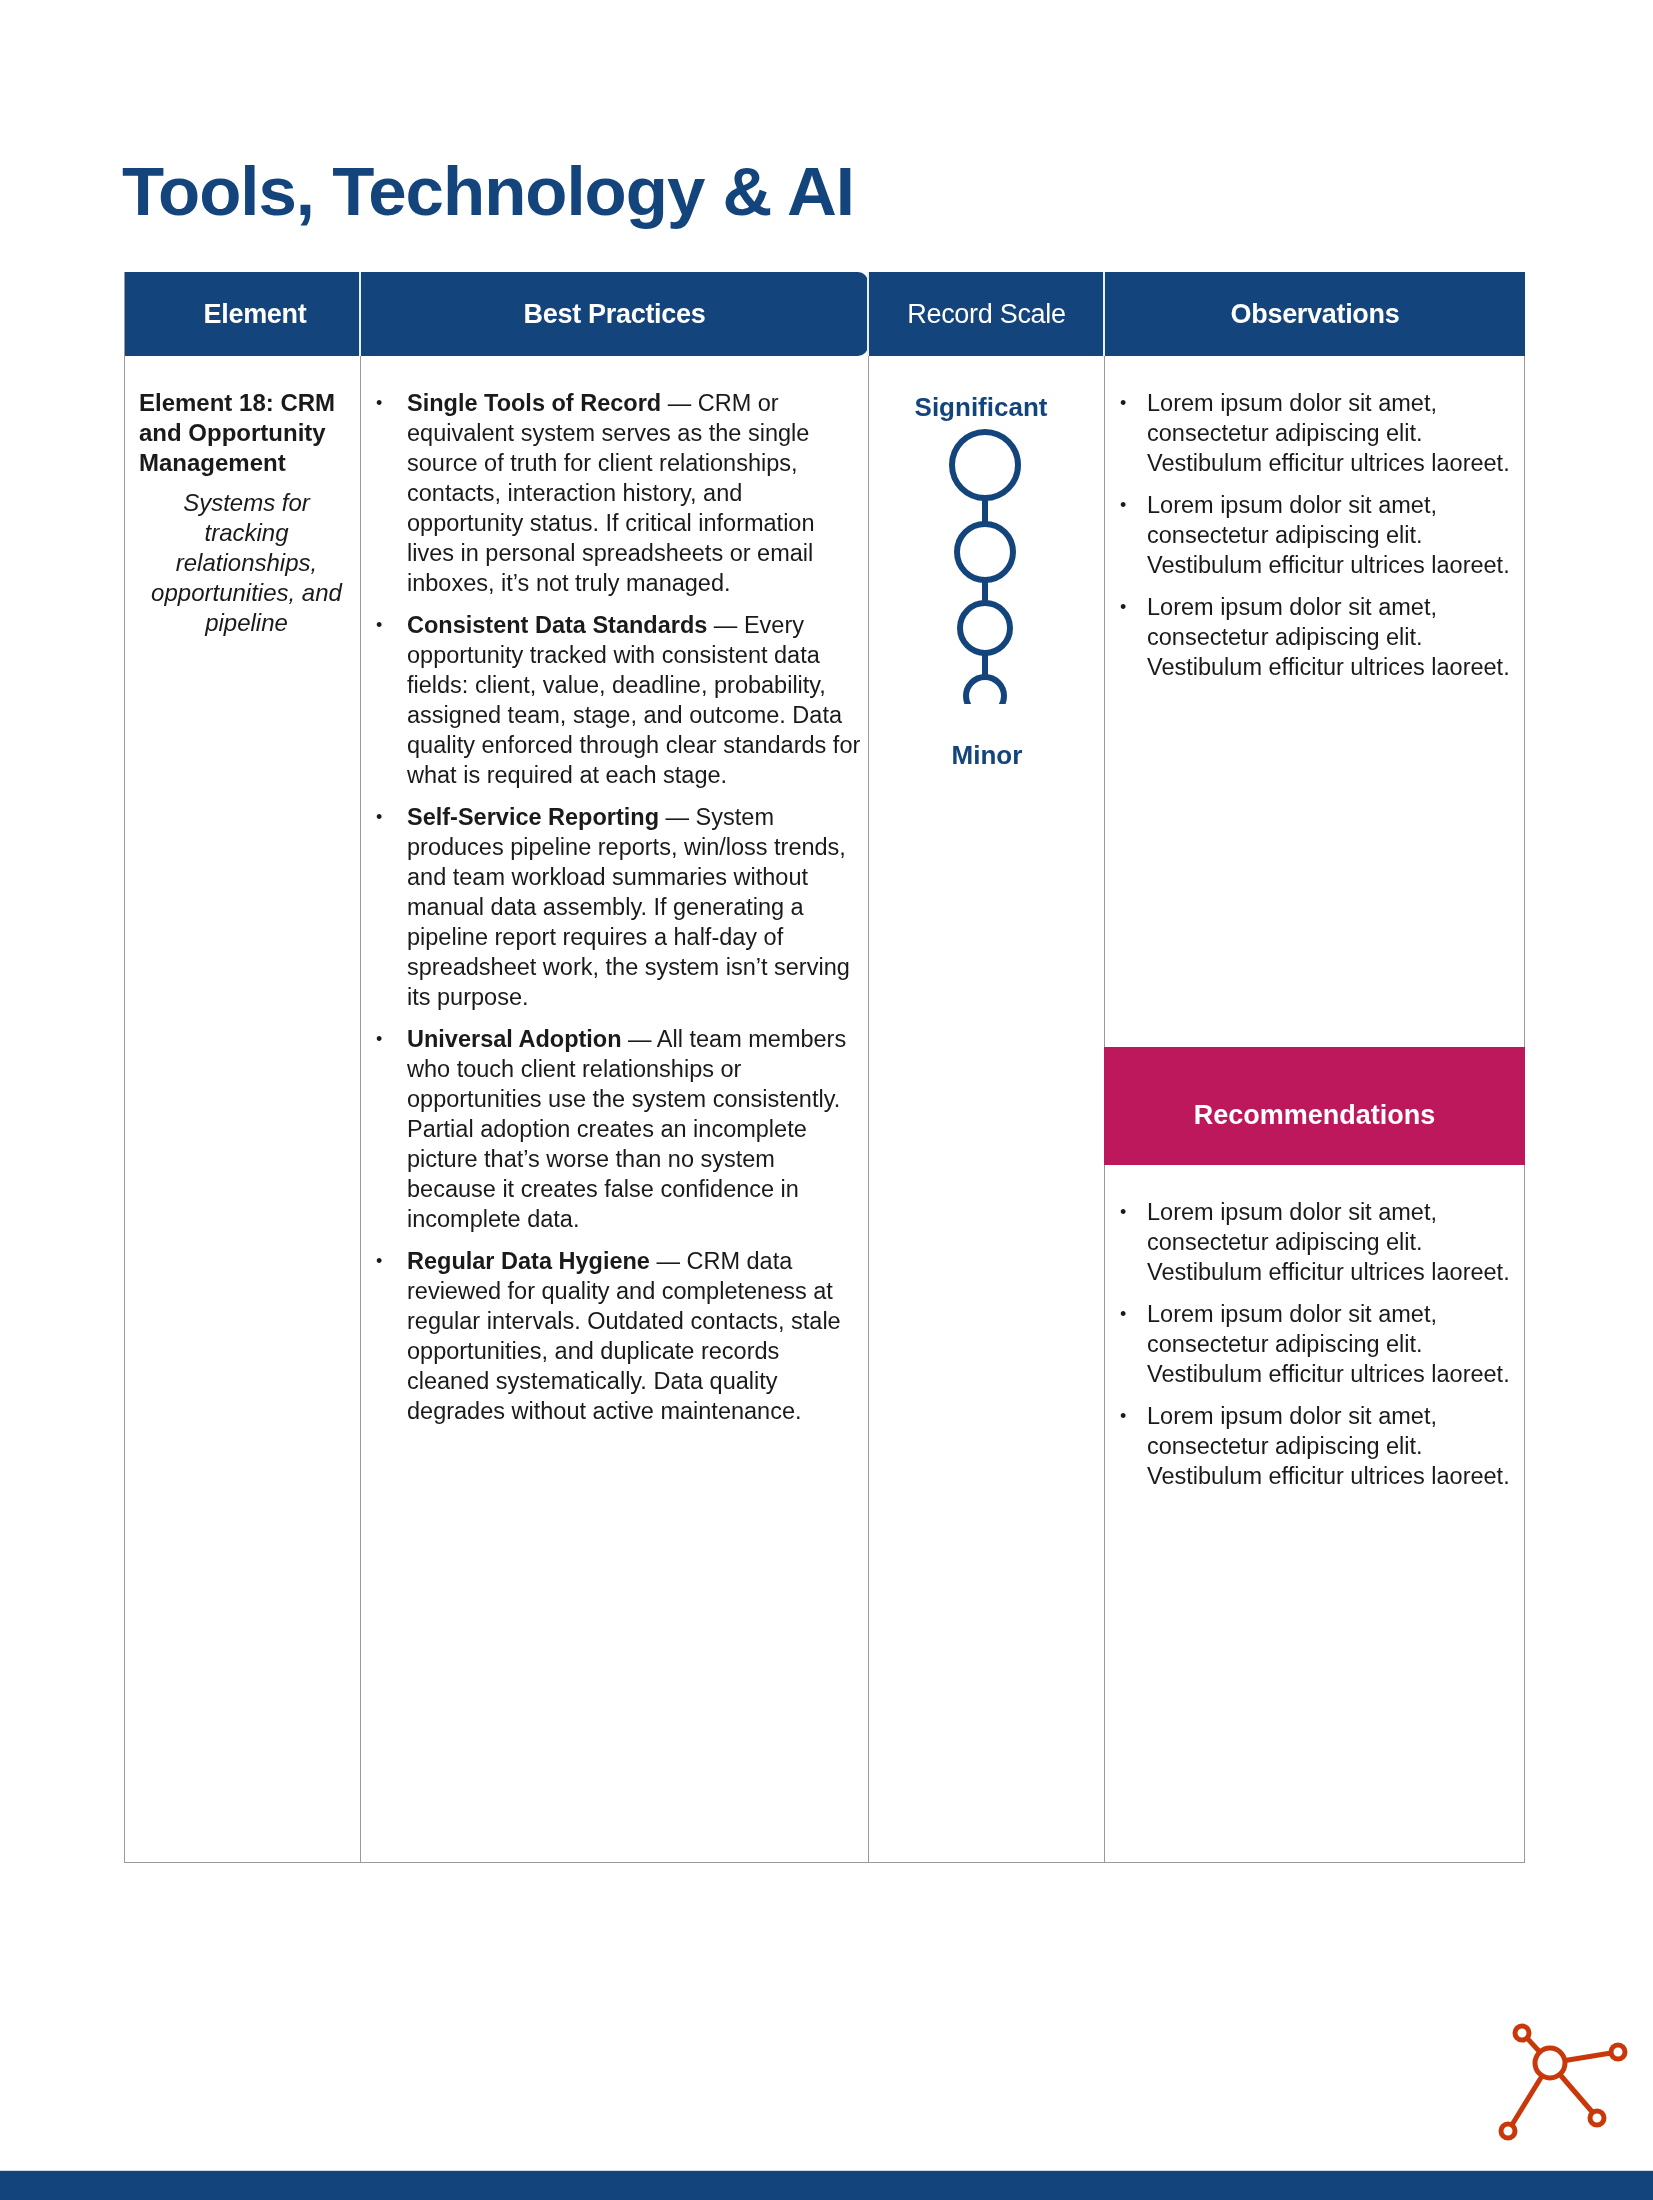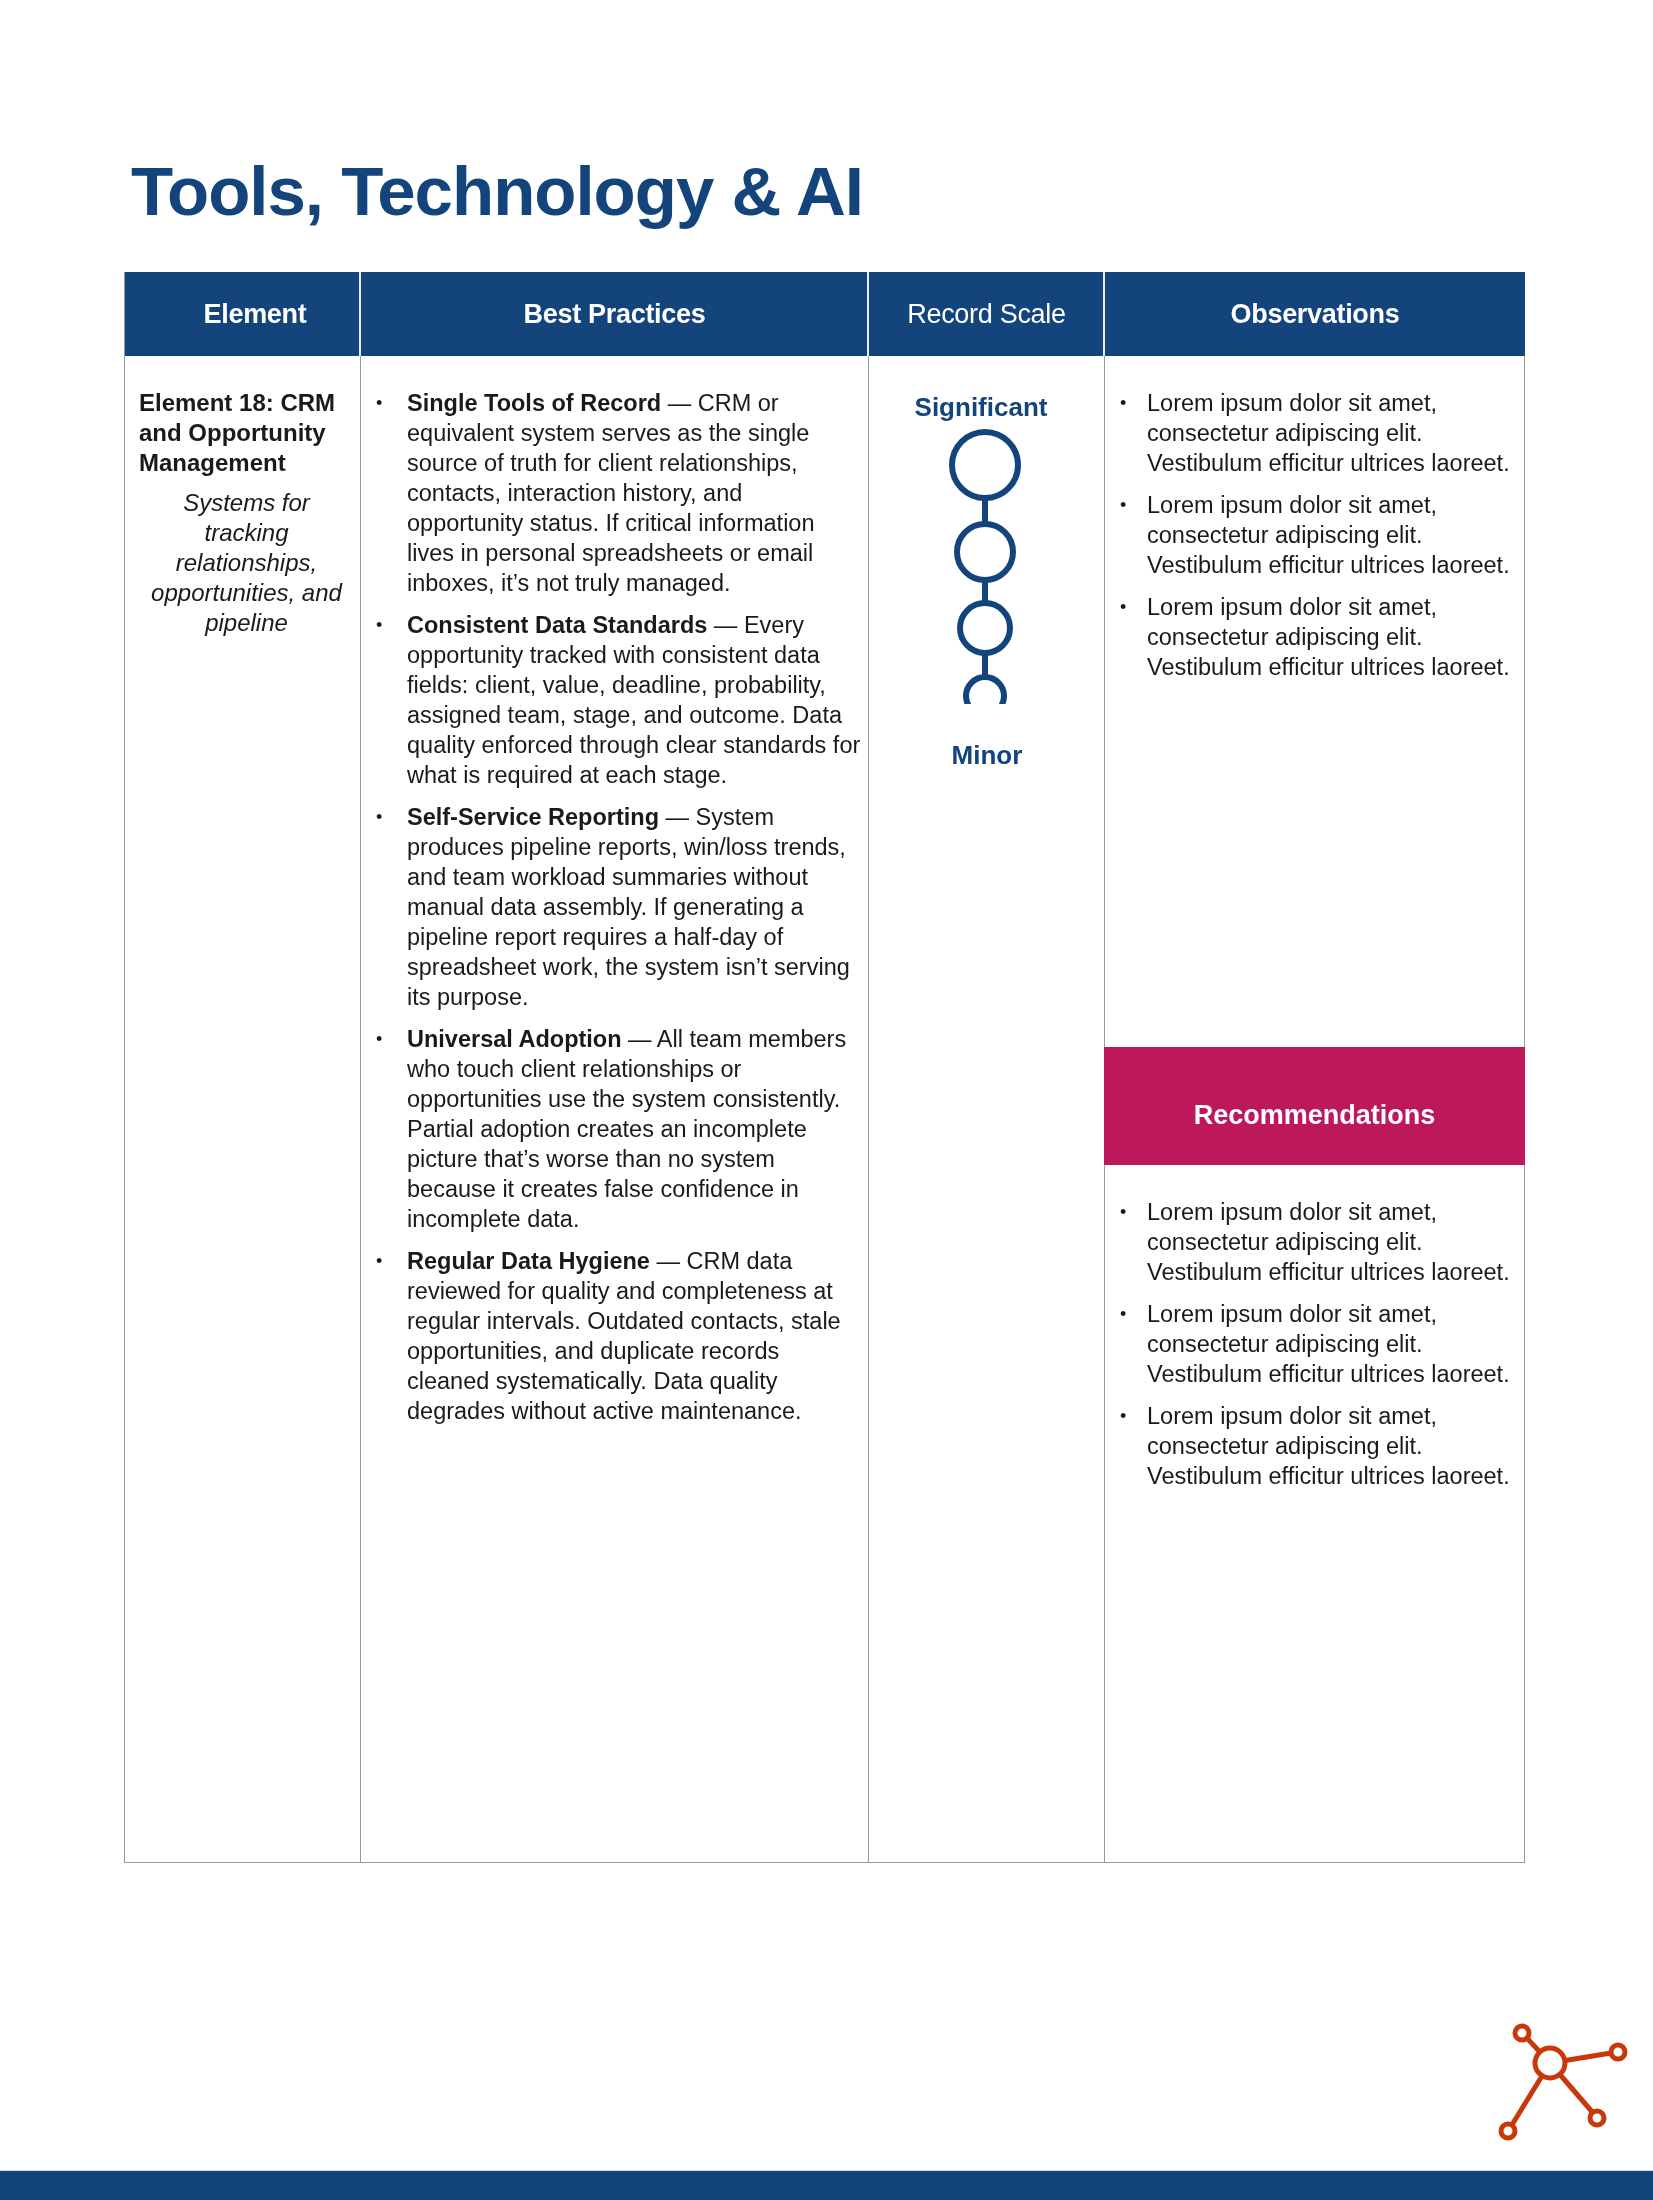--- a/index.html
+++ b/index.html
@@ -3,21 +3,21 @@
 <meta charset="utf-8">
 <style>
   html, body { margin: 0; padding: 0; }
   body {
     width: 1653px; height: 2200px; position: relative; overflow: hidden;
     background: #ffffff;
     font-family: "Liberation Sans", "DejaVu Sans", sans-serif;
     color: #1a1a1a;
   }
   .page-title {
-    position: absolute; left: 131px; top: 152px;
+    position: absolute; left: 122px; top: 152px;
     margin: 0; font-size: 69px; line-height: 80px; font-weight: 700;
     color: #14447C; letter-spacing: -1px;
     font-family: "Liberation Sans", sans-serif;
   }
   .tbl {
     position: absolute; left: 124px; top: 272px; width: 1401px; height: 1591px;
     border: 1px solid #9a9a9a; border-top: none; box-sizing: border-box;
   }
   .hdr {
     position: absolute; top: 0; height: 84px; background: #14447C;
@@ -43,21 +43,21 @@
   .logo { position: absolute; left: 1490px; top: 2010px; }
 </style>
 </head>
 <body>
 
 <h1 class="page-title">Tools, Technology &amp; AI</h1>
 
 <div class="tbl">
 
   <div class="hdr" style="left:0;width:260px;">Element</div>
-  <div class="hdr" style="left:236px;width:507px;">Best Practices</div>
+  <div class="hdr" style="left:236px;width:507px;border-radius:10px;">Best Practices</div>
   <div class="hdr light" style="left:744px;width:235px;">Record Scale</div>
   <div class="hdr" style="left:980px;width:420px;">Observations</div>
 
   <div class="hline-w" style="left:234px;"></div>
   <div class="hline-w" style="left:742px;"></div>
   <div class="hline-w" style="left:978px;"></div>
 
   <div class="vline" style="left:235px;top:84px;"></div>
   <div class="vline" style="left:743px;top:84px;"></div>
   <div class="vline" style="left:979px;top:84px;"></div>

